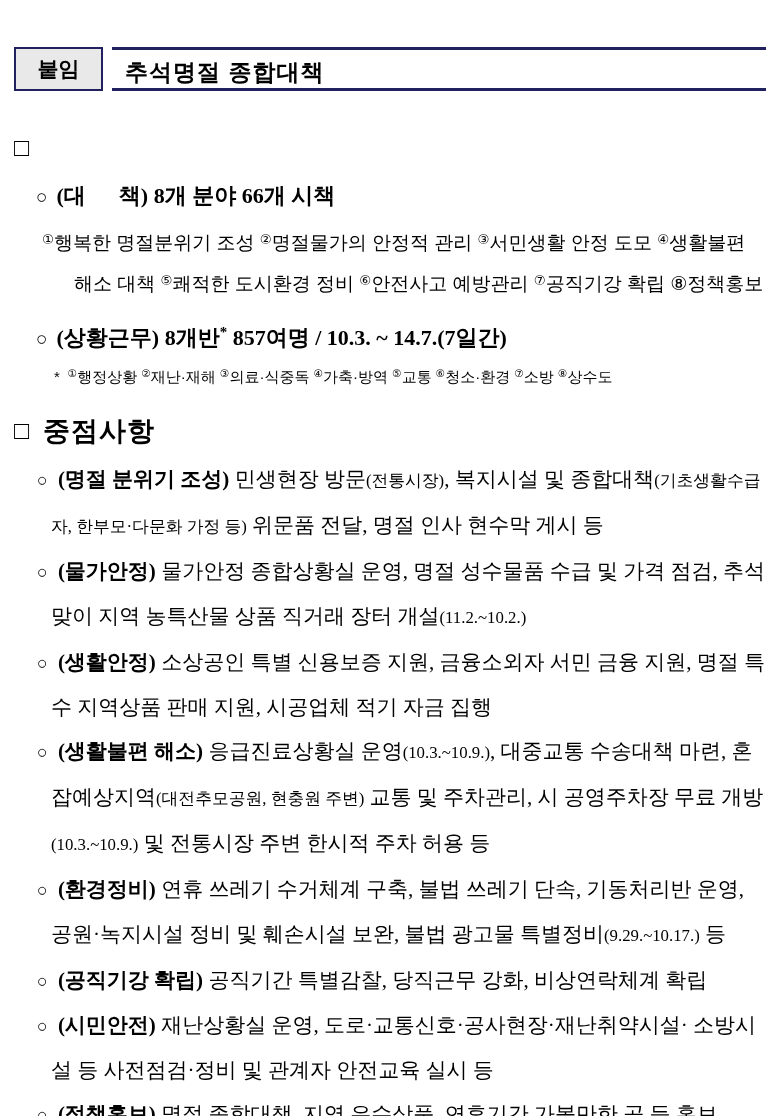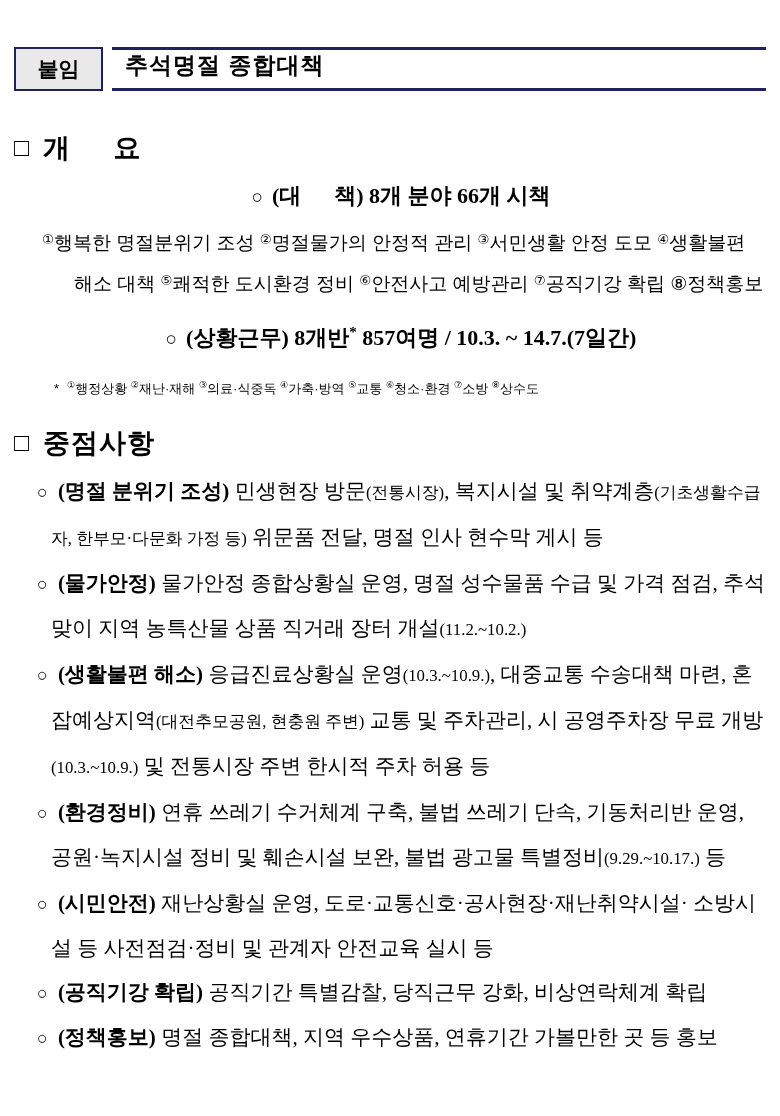--- a/index.html
+++ b/index.html
@@ -21,21 +21,21 @@
     background: var(--fill, #e9e9e9);
     display: flex; align-items: center; justify-content: center;
     font-family: "Liberation Sans", "DejaVu Sans", sans-serif;
     font-weight: bold; font-size: 21px;
     margin-right: 9px;
   }
   .title-block {
     flex: 1; height: 44px;
     border-top: 3px solid var(--navy, #21215f);
     border-bottom: 3px solid var(--navy, #21215f);
-    display: flex; align-items: flex-start;
+    display: flex; align-items: flex-end;
     padding-left: 13px;
     font-family: "Liberation Sans", "DejaVu Sans", sans-serif;
     font-weight: bold; font-size: 23px; letter-spacing: 1px;
   }
 
   
   .section-head {
     font-family: "Liberation Sans", "DejaVu Sans", sans-serif;
     font-weight: 800; font-size: 27px; letter-spacing: 1px;
     display: flex; align-items: center; gap: 13px;
@@ -47,38 +47,37 @@
 
   
   .para { position: relative; }
   .marker { font-weight: normal; }
 
   
   #overview .p-bullet {
     font-size: 22px; line-height: 34px;
     padding-left: 38px; text-indent: -16px;
     margin-top: 12px;
-    text-align: center;
   }
   #overview .p-bullet .marker { margin-right: 9px; font-size: 19px; }
 
   
   #overview .p-note {
     font-family: "Liberation Sans", "DejaVu Sans", sans-serif;
     font-size: 19px; line-height: 38px;
     padding-left: 60px; text-indent: -32px;
     margin-top: 7px;
   }
 
   
   #overview .p-star {
     font-family: "Liberation Sans", "DejaVu Sans", sans-serif;
-    font-size: 13px; line-height: 30px;
+    font-size: 15px; line-height: 30px;
     padding-left: 56px; text-indent: -16px;
-    margin-top: 14px;
+    margin-top: 2px;
   }
   #overview .p-star .marker { margin-right: 8px; }
 
   
   #keypoints .paras { margin-top: 7px; }
   #keypoints .p-bullet {
     font-size: 21px; line-height: 44px;
     padding-left: 37px; text-indent: -14px;
   }
   #keypoints .p-bullet .marker { margin-right: 10px; font-size: 18px; }
@@ -99,39 +98,39 @@
       <span>붙임</span>
     </div>
     <div class="title-block">
       <span>추석명절 종합대책</span>
     </div>
   </div>
 
   <div class="section" id="overview">
     <div class="section-head">
       <span class="sq">□</span>
-      <span>개&nbsp;&nbsp;&nbsp;&nbsp;&nbsp;요</span>
     </div>
     <div class="paras">
         <div class="para p-bullet"><span class="marker">○</span><span class="seg-b">(대&nbsp;&nbsp;&nbsp;&nbsp;&nbsp;&nbsp;책) 8개 분야 66개 시책</span></div>
         <div class="para p-note"><span class="seg-sup">①</span><span>행복한 명절분위기 조성 </span><span class="seg-sup">②</span><span>명절물가의 안정적 관리 </span><span class="seg-sup">③</span><span>서민생활 안정 도모 </span><span class="seg-sup">④</span><span>생활불편 해소 대책 </span><span class="seg-sup">⑤</span><span>쾌적한 도시환경 정비 </span><span class="seg-sup">⑥</span><span>안전사고 예방관리 </span><span class="seg-sup">⑦</span><span>공직기강 확립 </span><span>⑧정책홍보</span></div>
         <div class="para p-bullet"><span class="marker">○</span><span class="seg-b">(상황근무) 8개반</span><span class="seg-bsup">*</span><span class="seg-b"> 857여명 / 10.3. ~ 14.7.(7일간)</span></div>
         <div class="para p-star"><span class="marker">*</span><span class="seg-sup">①</span><span>행정상황 </span><span class="seg-sup">②</span><span>재난·재해 </span><span class="seg-sup">③</span><span>의료·식중독 </span><span class="seg-sup">④</span><span>가축·방역 </span><span class="seg-sup">⑤</span><span>교통 </span><span class="seg-sup">⑥</span><span>청소·환경 </span><span class="seg-sup">⑦</span><span>소방 </span><span class="seg-sup">⑧</span><span>상수도</span></div>
       </div>
   </div>
 
   <div class="section" id="keypoints">
     <div class="section-head">
       <span class="sq">□</span>
       <span>중점사항</span>
     </div>
     <div class="paras">
-        <div class="para p-bullet"><span class="marker">○</span><span class="seg-b">(명절 분위기 조성)</span><span> 민생현장 방문</span><span class="seg-sm">(전통시장)</span><span>, 복지시설 및 취약계층</span><span class="seg-sm">(기초생활수급자, 한부모·다문화 가정 등)</span><span> 위문품 전달, 명절 인사 현수막 게시 등</span></div>
+        <div class="para p-bullet"><span class="marker">○</span><span class="seg-b">(명절 분위기 조성)</span><span> 민생현장 방문</span><span class="seg-sm">(전통시장)</span><span>, 복지시설 및 종합대책</span><span class="seg-sm">(기초생활수급자, 한부모·다문화 가정 등)</span><span> 위문품 전달, 명절 인사 현수막 게시 등</span></div>
         <div class="para p-bullet"><span class="marker">○</span><span class="seg-b">(물가안정)</span><span> 물가안정 종합상황실 운영, 명절 성수물품 수급 및 가격 점검, 추석맞이 지역 농특산물 상품 직거래 장터 개설</span><span class="seg-sm">(11.2.~10.2.)</span></div>
+        <div class="para p-bullet"><span class="marker">○</span><span class="seg-b">(생활안정)</span><span> 소상공인 특별 신용보증 지원, 금융소외자 서민 금융 지원, 명절 특수 지역상품 판매 지원, 시공업체 적기 자금 집행</span></div>
         <div class="para p-bullet"><span class="marker">○</span><span class="seg-b">(생활불편 해소)</span><span> 응급진료상황실 운영</span><span class="seg-sm">(10.3.~10.9.)</span><span>, 대중교통 수송대책 마련, 혼잡예상지역</span><span class="seg-sm">(대전추모공원, 현충원 주변)</span><span> 교통 및 주차관리, 시 공영주차장 무료 개방</span><span class="seg-sm">(10.3.~10.9.)</span><span> 및 전통시장 주변 한시적 주차 허용 등</span></div>
         <div class="para p-bullet"><span class="marker">○</span><span class="seg-b">(환경정비)</span><span> 연휴 쓰레기 수거체계 구축, 불법 쓰레기 단속, 기동처리반 운영, 공원·녹지시설 정비 및 훼손시설 보완, 불법 광고물 특별정비</span><span class="seg-sm">(9.29.~10.17.)</span><span> 등</span></div>
+        <div class="para p-bullet"><span class="marker">○</span><span class="seg-b">(공직기강 확립)</span><span> 공직기간 특별감찰, 당직근무 강화, 비상연락체계 확립</span></div>
         <div class="para p-bullet"><span class="marker">○</span><span class="seg-b">(시민안전)</span><span> 재난상황실 운영, 도로·교통신호·공사현장·재난취약시설· 소방시설 등 사전점검·정비 및 관계자 안전교육 실시 등</span></div>
-        <div class="para p-bullet"><span class="marker">○</span><span class="seg-b">(공직기강 확립)</span><span> 공직기간 특별감찰, 당직근무 강화, 비상연락체계 확립</span></div>
         <div class="para p-bullet"><span class="marker">○</span><span class="seg-b">(정책홍보)</span><span> 명절 종합대책, 지역 우수상품, 연휴기간 가볼만한 곳 등 홍보</span></div>
       </div>
   </div>
 
 </div>
 
 </body></html>

